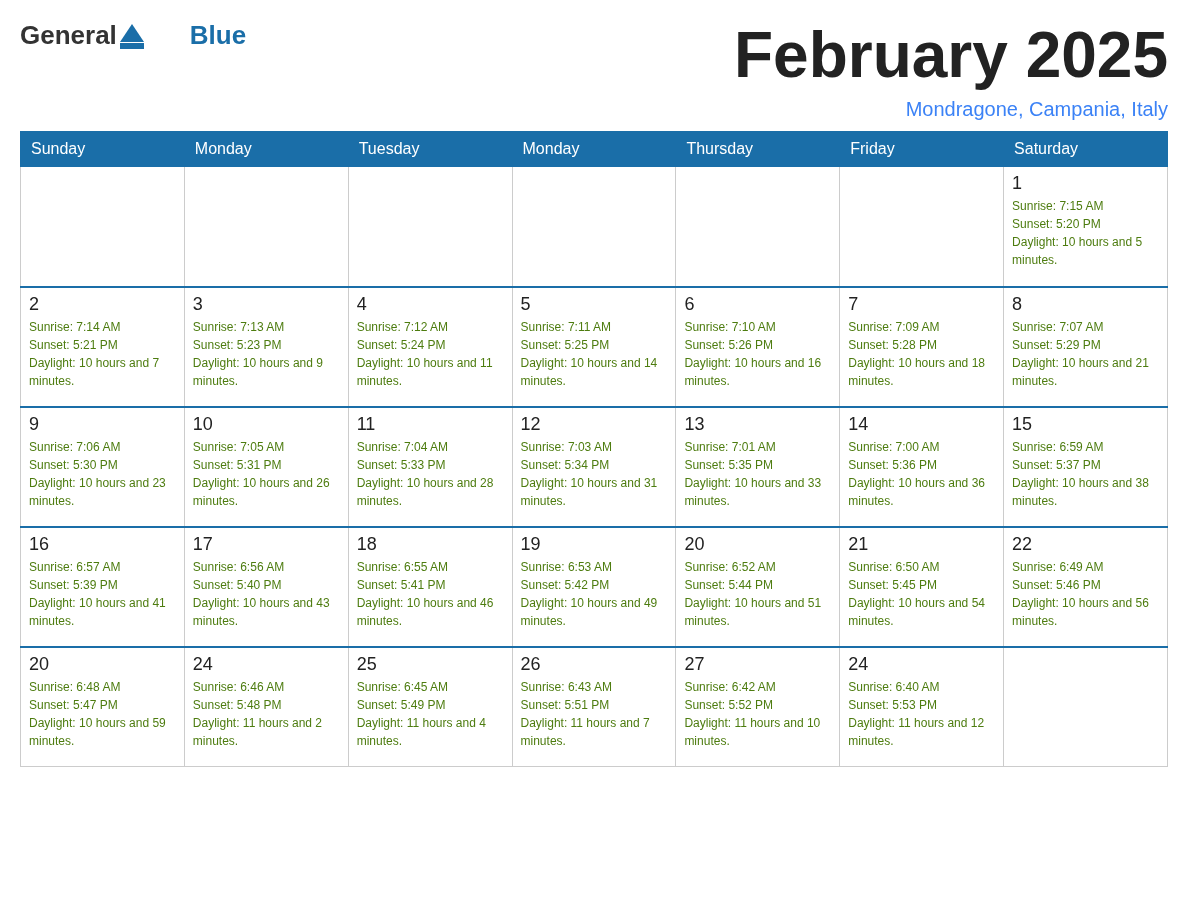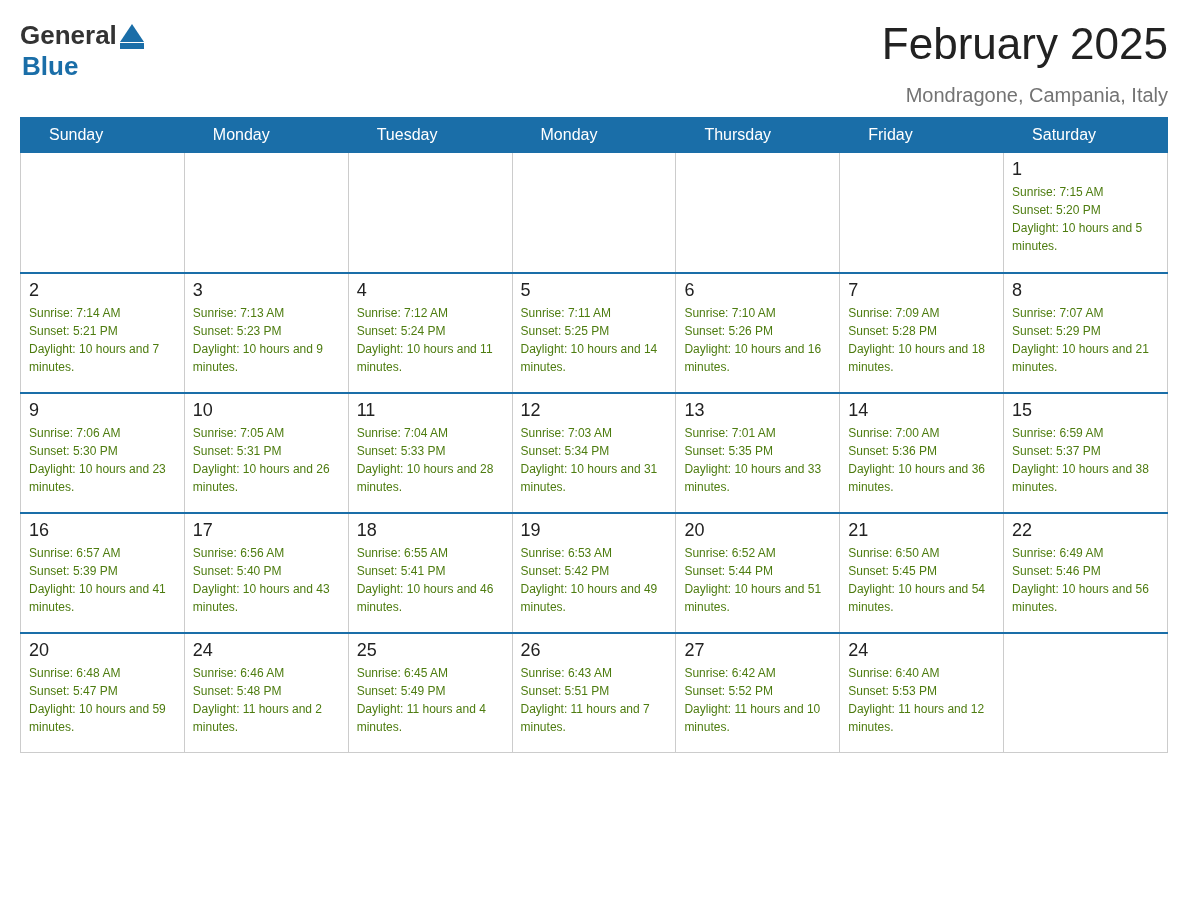--- a/index.html
+++ b/index.html
@@ -27,45 +27,45 @@
       color: #333;
     }
     .logo-blue {
       font-size: 26px;
       font-weight: bold;
       color: #1a6ea8;
       margin-left: 2px;
     }
     .logo-col {
       display: flex;
-      flex-direction: column;
+      gap: 44px;
     }
     .title-area {
       text-align: right;
     }
     .month-title {
-      font-size: 44px;
-      font-weight: normal;
+      font-size: 64px;
+      font-weight: bold;
       color: #222;
       line-height: 1.1;
     }
     .location {
       font-size: 20px;
-      color: #737373;
-      margin-top: 16px;
+      color: #3b82f6;
+      margin-top: 8px;
     }
     .calendar {
       width: 100%;
       border-collapse: collapse;
       margin-top: 10px;
     }
     .calendar th {
       background: #1a6ea8;
       color: #fff;
-      padding: 8px 28px;
+      padding: 8px 10px;
       text-align: left;
       font-size: 16px;
       font-weight: normal;
       border: 1px solid #1a6ea8;
     }
     .calendar td {
       vertical-align: top;
       border: 1px solid #ccc;
       padding: 6px 8px;
       width: 14.28%;

